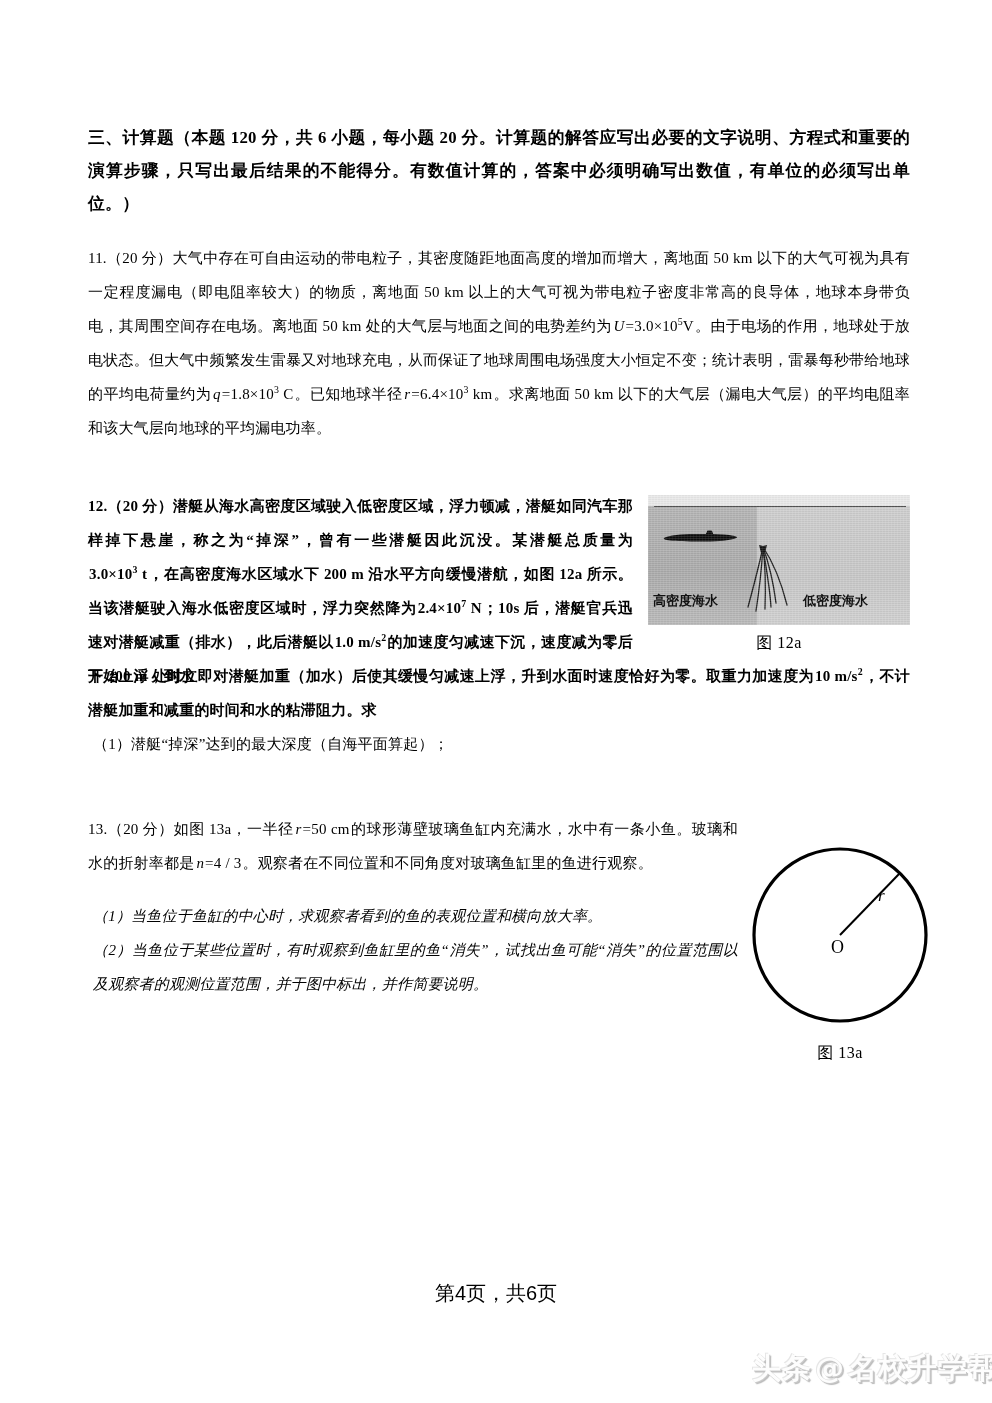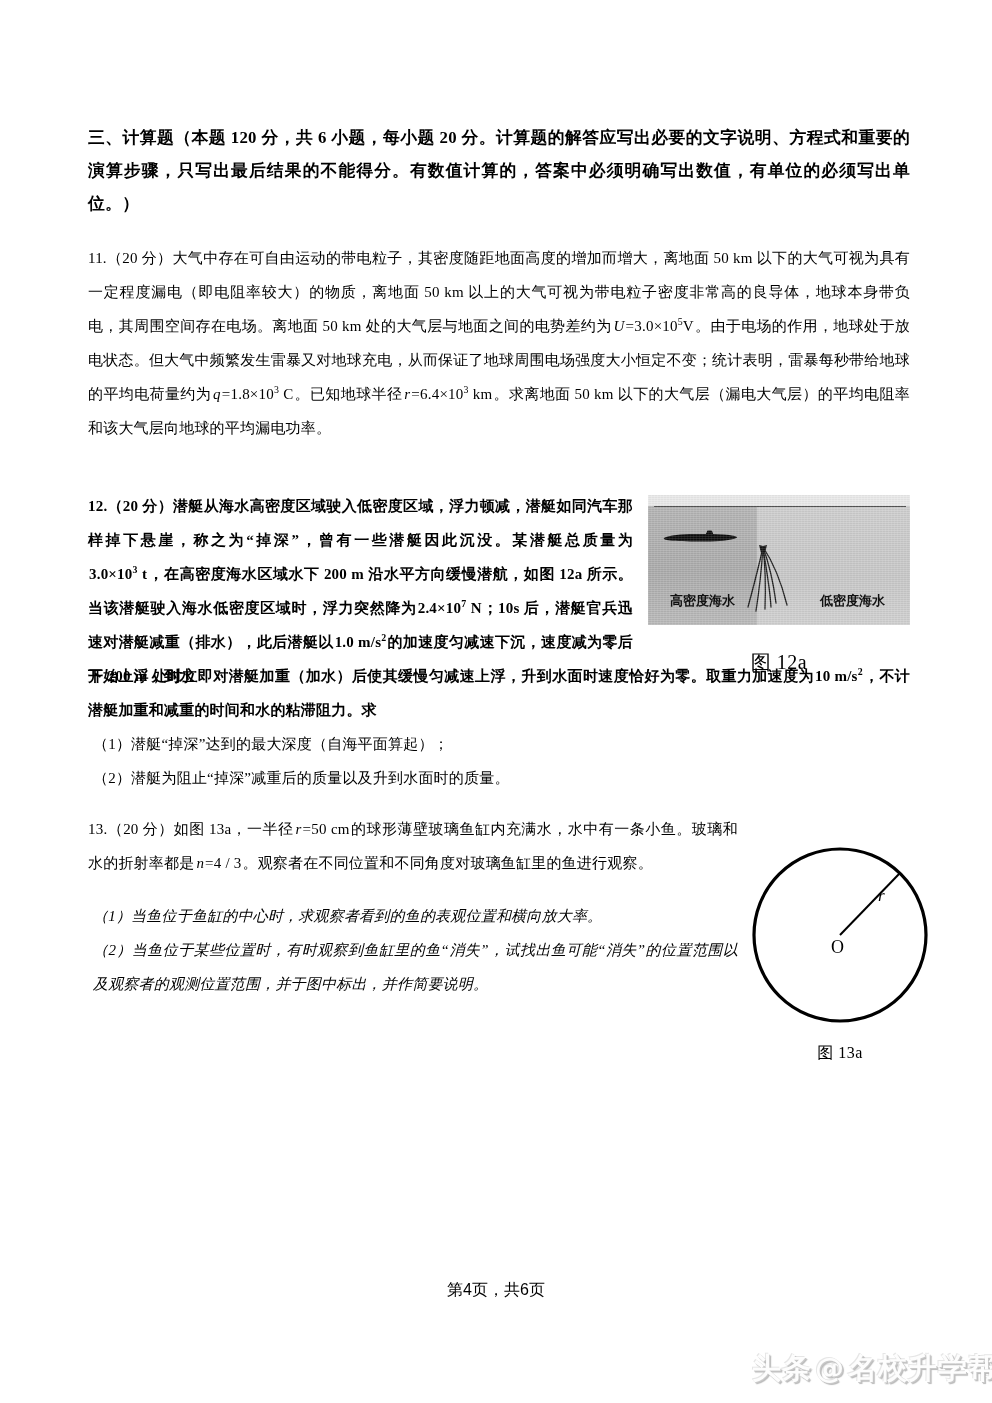--- a/index.html
+++ b/index.html
@@ -168,29 +168,28 @@
     left: 92px; top: 50px;
     width: 60px; height: 72px;
   }
   .fig-label {
     position: absolute;
     font-family: "DejaVu Sans", "Liberation Sans", sans-serif;
     font-weight: bold;
     font-size: 13px;
     color: #111;
     white-space: nowrap;
-    margin-left: 17px;
   }
   #label-high-density { left: 5px; top: 97px; }
   #label-low-density  { left: 155px; top: 97px; }
 
   #fig12a-caption {
-    margin-top: 24px;
+    margin-top: 8px;
     text-align: center;
-    font-size: 20px;
+    font-size: 16px;
     letter-spacing: 0.5px;
   }
 
   
   #fig13a-wrap {
     position: absolute;
     left: 745px;
     top: 843px;
     width: 190px;
   }
@@ -202,21 +201,21 @@
     letter-spacing: 0.5px;
   }
 
   
   #page-footer {
     position: absolute;
     left: 0;
     top: 1280px;
     width: 992px;
     text-align: center;
-    font-size: 16px;
+    font-size: 20px;
     font-family: "Liberation Sans", "DejaVu Sans", sans-serif;
   }
 
   
   #watermark {
     position: absolute;
     left: 752px;
     top: 1349px;
     font-family: "DejaVu Sans", "Liberation Sans", sans-serif;
     font-size: 29px;
@@ -248,21 +247,20 @@
   <div class="para" id="q12-narrow">
     <span>12.（20 分）潜艇从海水高密度区域驶入低密度区域，浮力顿减，潜艇如同汽车那样掉下悬崖，称之为“掉深”，曾有一些潜艇因此沉没。某潜艇总质量为</span><span class="mathspan"><span class="mn">3.0</span><span class="mn">×10</span><sup class="exp">3</sup>&nbsp;<span class="mu">t</span></span><span>，在高密度海水区域水下 200 m 沿水平方向缓慢潜航，如图 12a 所示。当该潜艇驶入海水低密度区域时，浮力突然降为</span><span class="mathspan"><span class="mn">2.4</span><span class="mn">×10</span><sup class="exp">7</sup>&nbsp;<span class="mu">N</span></span><span>；10s 后，潜艇官兵迅速对潜艇减重（排水），此后潜艇以</span><span class="mathspan"><span class="mn">1.0 m/s</span><sup class="exp">2</sup></span><span>的加速度匀减速下沉，速度减为零后开始上浮，到水</span>
   </div>
 
   <div class="para" id="q12-wide">
     <span>下 200 m 处时立即对潜艇加重（加水）后使其缓慢匀减速上浮，升到水面时速度恰好为零。取重力加速度为</span><span class="mathspan"><span class="mn">10 m/s</span><sup class="exp">2</sup></span><span>，不计潜艇加重和减重的时间和水的粘滞阻力。求</span>
   </div>
 
   <div class="para" id="q12-items">
     <div>（1）潜艇“掉深”达到的最大深度（自海平面算起）；</div>
-    <div>（2）潜艇为阻止“掉深”减重后的质量以及升到水面时的质量。</div>
   </div>
 
   <div id="fig12a-wrap">
     <div id="fig12a-image">
       <div class="sea-top-strip"></div>
       <div class="sea-left"></div>
       <div class="sea-right"></div>
       <div class="surface-line"></div>
 
       <svg class="sub-silhouette" viewBox="0 0 76 13">

